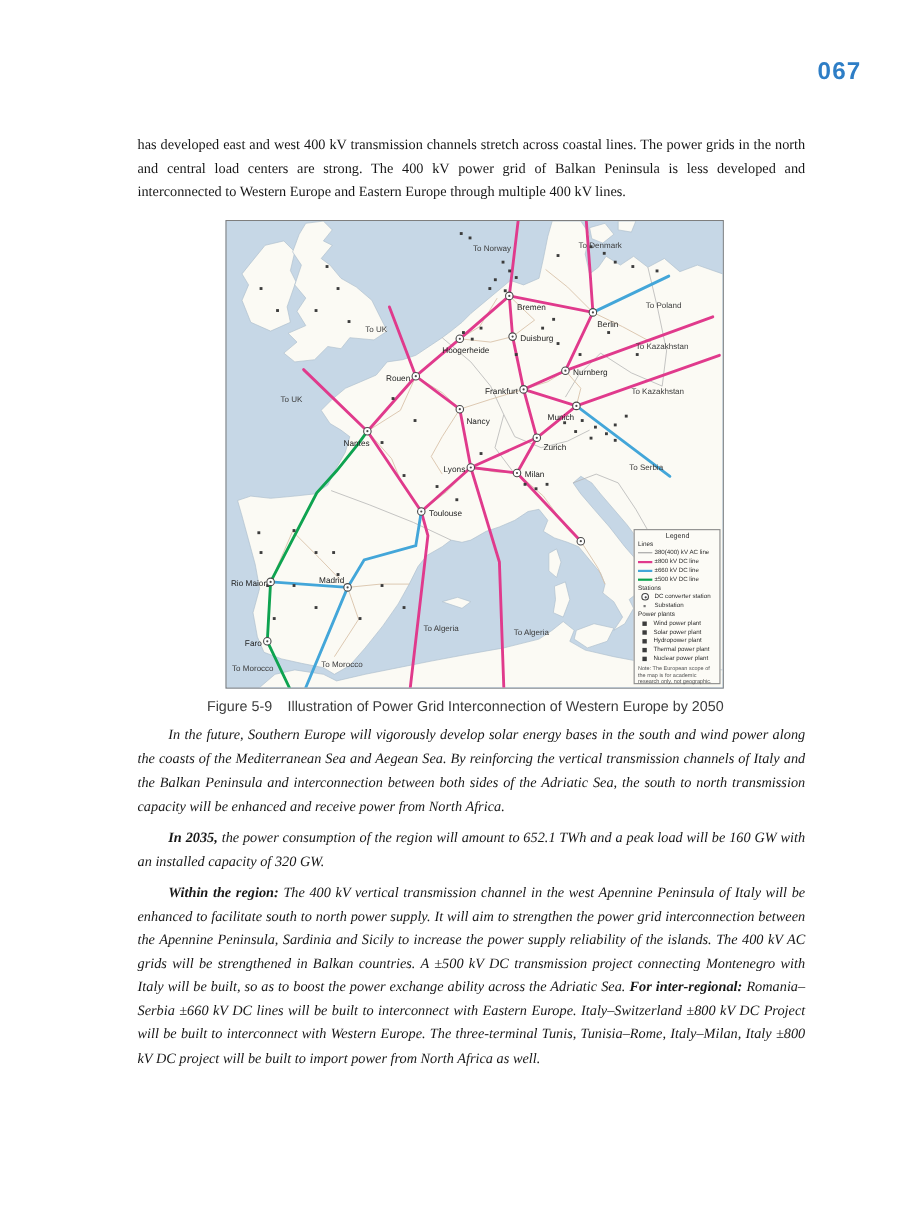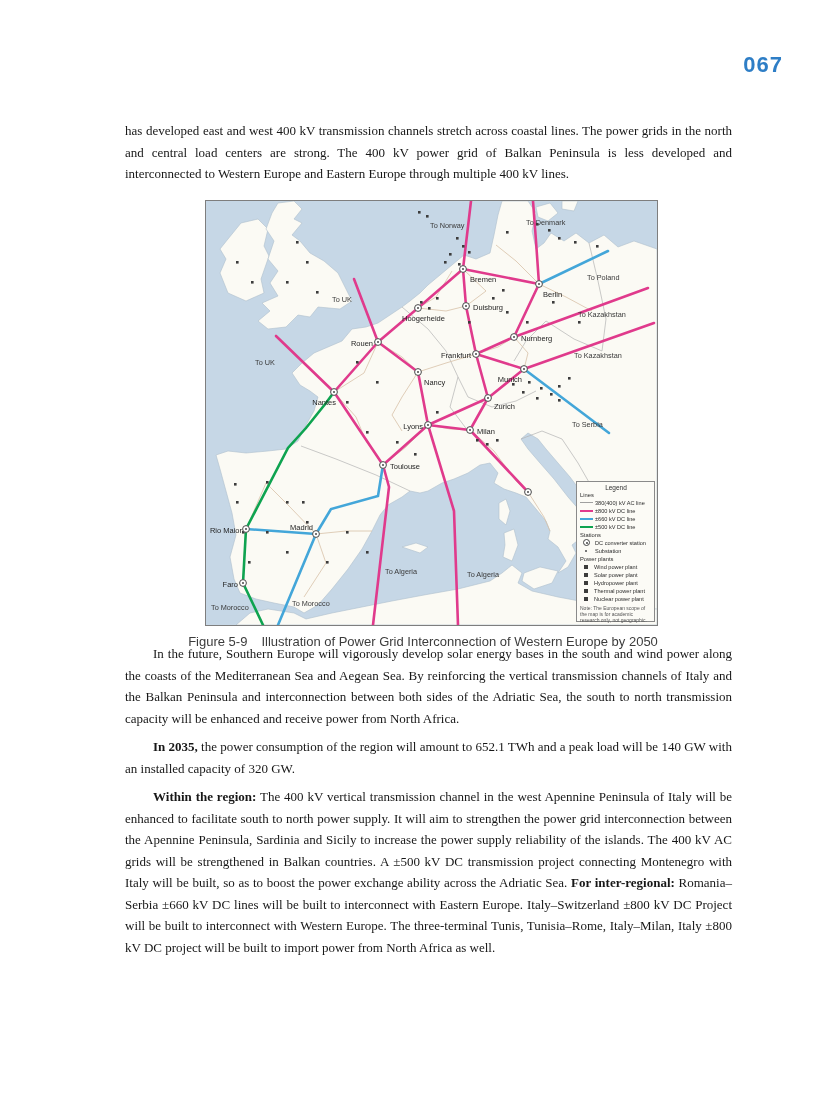--- a/index.html
+++ b/index.html
@@ -3,21 +3,21 @@
 <meta charset="utf-8">
 <style>
   html,body{margin:0;padding:0;background:#ffffff;}
   #page{position:relative;width:816px;height:1100px;background:#fff;overflow:hidden;
         font-family:"Liberation Serif", serif;margin-left:15px;}
   #page-number{position:absolute;top:52px;right:48px;font-family:"Liberation Sans",sans-serif;
         font-weight:bold;font-size:22px;letter-spacing:1px;}
   .bodyblock{position:absolute;left:110px;width:607px;font-size:13px;line-height:21.5px;
         color:#171717;text-align:justify;}
   #intro-block{top:120px;}
-  #body-block{top:643px;}
+  #body-block{top:657px;font-style:italic;}
   .bodyblock p{margin:0 0 7px 0;}
   .bodyblock p.ind{text-indent:28px;}
   #figure-wrap{position:absolute;left:190px;top:200px;width:451px;height:424px;
         border:1px solid #7e7e7e;background:#c6d7e6;}
   #mapsvg{position:absolute;left:0;top:0;width:451px;height:424px;}
   #legend{position:absolute;left:370px;top:280px;width:79px;height:141px;background:#fcfbf6;
         border:1px solid #8a8a8a;font-family:"Liberation Sans",sans-serif;color:#2d2d2d;
         padding:2px 2px 0 3px;box-sizing:border-box;}
   .lg-title{text-align:center;font-size:6.5px;margin-bottom:1px;}
   .lg-head{font-size:5.8px;margin:1px 0 0.5px 0;}
@@ -313,17 +313,17 @@
         <div class="lg-note">Note: The European scope of the map is for academic research only, not geographic.</div>
       </div>
   </div>
 
   <div id="caption">
     <span class="cap-label">Figure 5-9</span><span>Illustration of Power Grid Interconnection of Western Europe by 2050</span>
   </div>
 
   <div id="body-block" class="bodyblock">
       <p class="ind"><span>In the future, Southern Europe will vigorously develop solar energy bases in the south and wind power along the coasts of the Mediterranean Sea and Aegean Sea. By reinforcing the vertical transmission channels of Italy and the Balkan Peninsula and interconnection between both sides of the Adriatic Sea, the south to north transmission capacity will be enhanced and receive power from North Africa.</span></p>
-      <p class="ind"><span style="font-weight: bold;">In 2035,</span><span> the power consumption of the region will amount to 652.1 TWh and a peak load will be 140 GW with an installed capacity of 320 GW.</span></p>
+      <p class="ind"><span style="font-weight: bold;">In 2035,</span><span> the power consumption of the region will amount to 652.1 TWh and a peak load will be 160 GW with an installed capacity of 320 GW.</span></p>
       <p class="ind"><span style="font-weight: bold;">Within the region:</span><span> The 400 kV vertical transmission channel in the west Apennine Peninsula of Italy will be enhanced to facilitate south to north power supply. It will aim to strengthen the power grid interconnection between the Apennine Peninsula, Sardinia and Sicily to increase the power supply reliability of the islands. The 400 kV AC grids will be strengthened in Balkan countries. A ±500 kV DC transmission project connecting Montenegro with Italy will be built, so as to boost the power exchange ability across the Adriatic Sea. </span><span style="font-weight: bold;">For inter-regional:</span><span> Romania–Serbia ±660 kV DC lines will be built to interconnect with Eastern Europe. Italy–Switzerland ±800 kV DC Project will be built to interconnect with Western Europe. The three-terminal Tunis, Tunisia–Rome, Italy–Milan, Italy ±800 kV DC project will be built to import power from North Africa as well.</span></p>
     </div>
 
 </div>
 
 </body></html>

